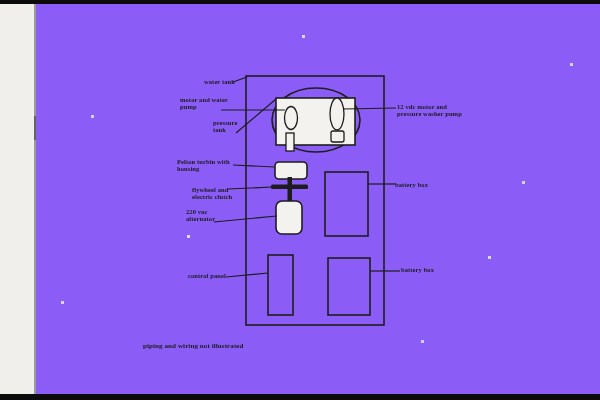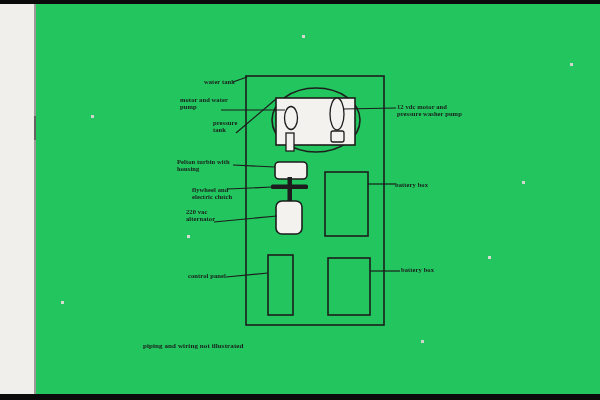--- a/index.html
+++ b/index.html
@@ -1,18 +1,18 @@
 <!DOCTYPE html>
 <html><head>
 <meta charset="utf-8">
 <style>
   html,body { margin:0; padding:0; background:#e8e8e6; }
   .page {
     position:relative; width:600px; height:400px;
-    background:#22c55e; overflow:hidden;
+    background:#8b5cf6; overflow:hidden;
     font-family:"Liberation Serif", serif;
   }
   .left-margin {
     position:absolute; left:0; top:0; bottom:0; width:34px;
     background:#f0efec;
   }
   .fold-line {
     position:absolute; left:34px; top:3px; bottom:5px; width:2px;
     background:#9a9a96;
   }

